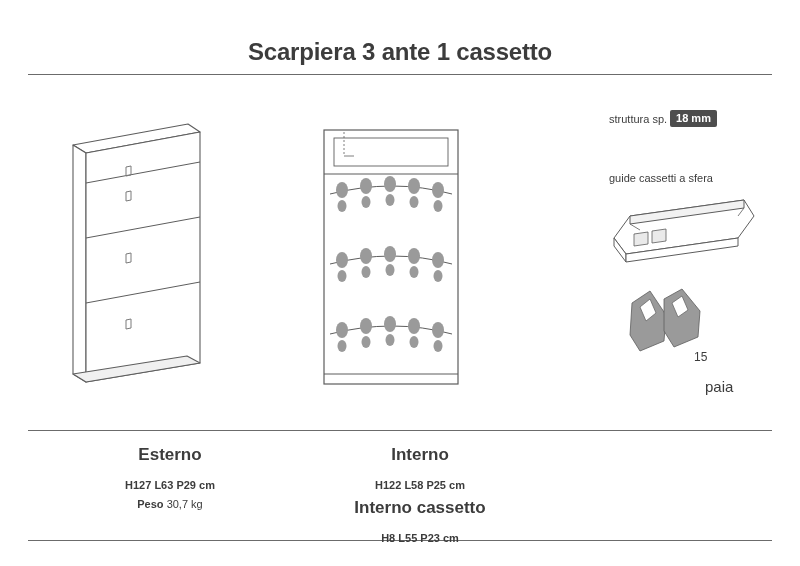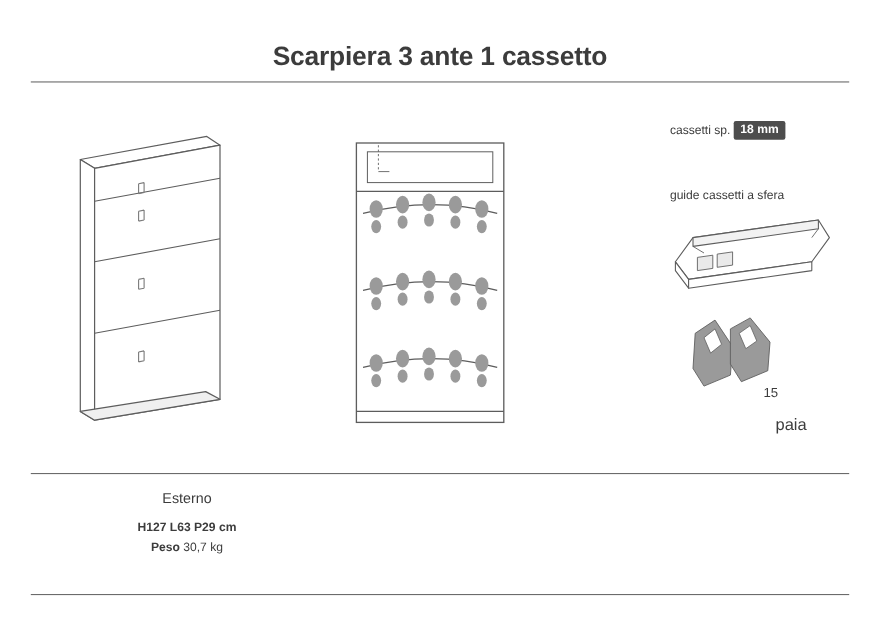--- a/index.html
+++ b/index.html
@@ -45,22 +45,22 @@
 
   
   .spec {
     position: absolute;
     text-align: center;
     font-size: 11px;
     color: #3c3c3c;
     line-height: 1.35;
   }
   .spec .head {
-    font-weight: normal;
-    font-size: 13px;
+    font-weight: bold;
+    font-size: 17px;
     margin-bottom: 11px;
     display: block;
   }
   .spec .line {
     display: block;
     margin-bottom: 4px;
   }
   .spec .line b { font-weight: bold; }
 
   .spec-esterno { left: 60px; top: 444px; width: 220px; }
@@ -234,21 +234,21 @@
         </g>
     </g>
   </svg>
 
   <svg class="svg-abs" style="left:330px; top:130px;" width="60" height="40" viewBox="0 0 60 40">
     <path d="M14,2 L14,26" stroke="#5d5d5d" stroke-width="0.8" fill="none" stroke-dasharray="2,2"></path>
     <path d="M14,26 L24,26" stroke="#5d5d5d" stroke-width="0.8" fill="none"></path>
   </svg>
 
   <div class="lbl lbl-struttura">
-    <span>cassetti sp.</span><span class="chip">18 mm</span>
+    <span>struttura sp.</span><span class="chip">18 mm</span>
   </div>
 
   <div class="lbl lbl-guide">guide cassetti a sfera</div>
 
   <svg class="svg-abs" style="left:604px; top:186px;" width="160" height="90" viewBox="0 0 160 90">
     <g fill="#ffffff" stroke="#5d5d5d" stroke-width="1" stroke-linejoin="round">
       <polygon points="10,52 26,30 140,14 150,30 134,52 22,68"></polygon>
       <polygon points="10,52 22,68 22,76 10,60"></polygon>
       <polygon points="22,68 134,52 134,60 22,76"></polygon>
       <polygon points="26,30 140,14 140,22 26,38" fill="#f2f2f2"></polygon>
@@ -276,14 +276,20 @@
 
   <div class="paia-num">15</div>
   <div class="paia-word">paia</div>
 
   <div class="spec spec-esterno">
     <span class="head">Esterno</span>
     <span class="line"><b>H127 L63 P29 cm</b></span>
     <span class="line spec-block2"><b>Peso</b> <span>30,7 kg</span></span>
   </div>
 
+  <div class="spec spec-interno">
+    <span class="head">Interno</span>
+    <span class="line"><b>H122 L58 P25 cm</b></span>
+    <span class="head spec-block2">Interno cassetto</span>
+    <span class="line"><b>H8 L55 P23 cm</b></span>
+  </div>
 
 </div>
 
 </body></html>

